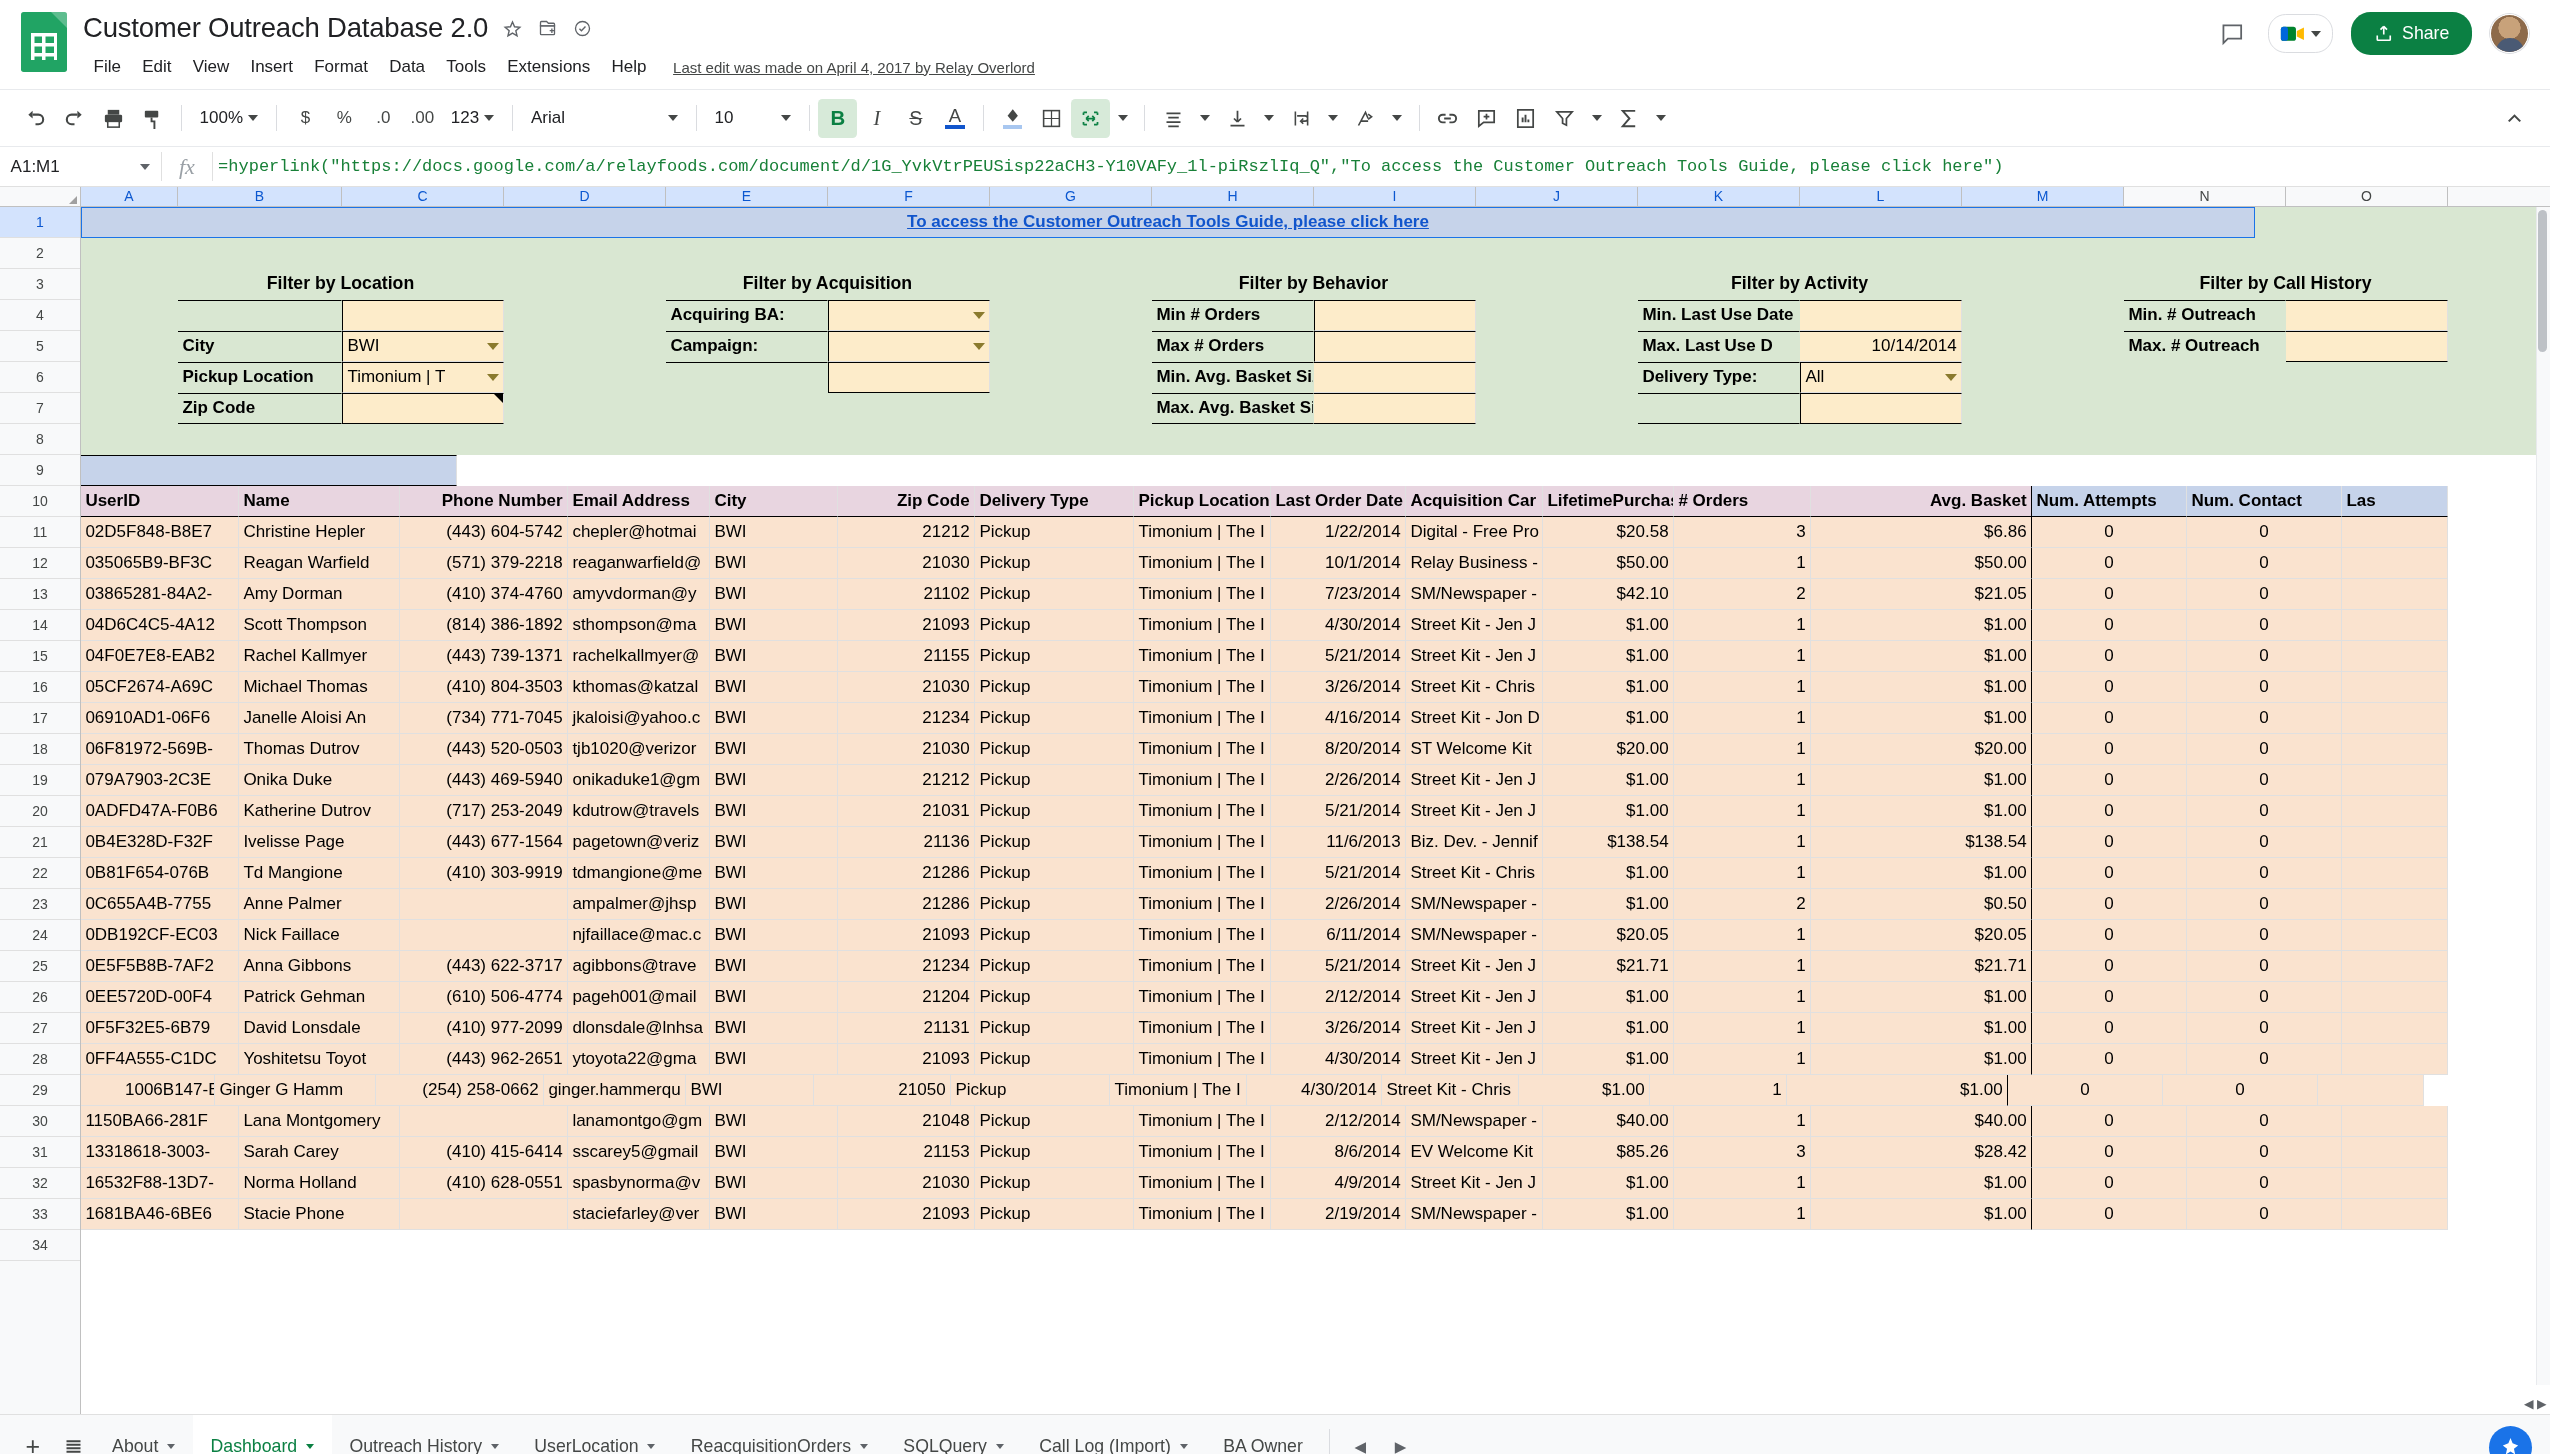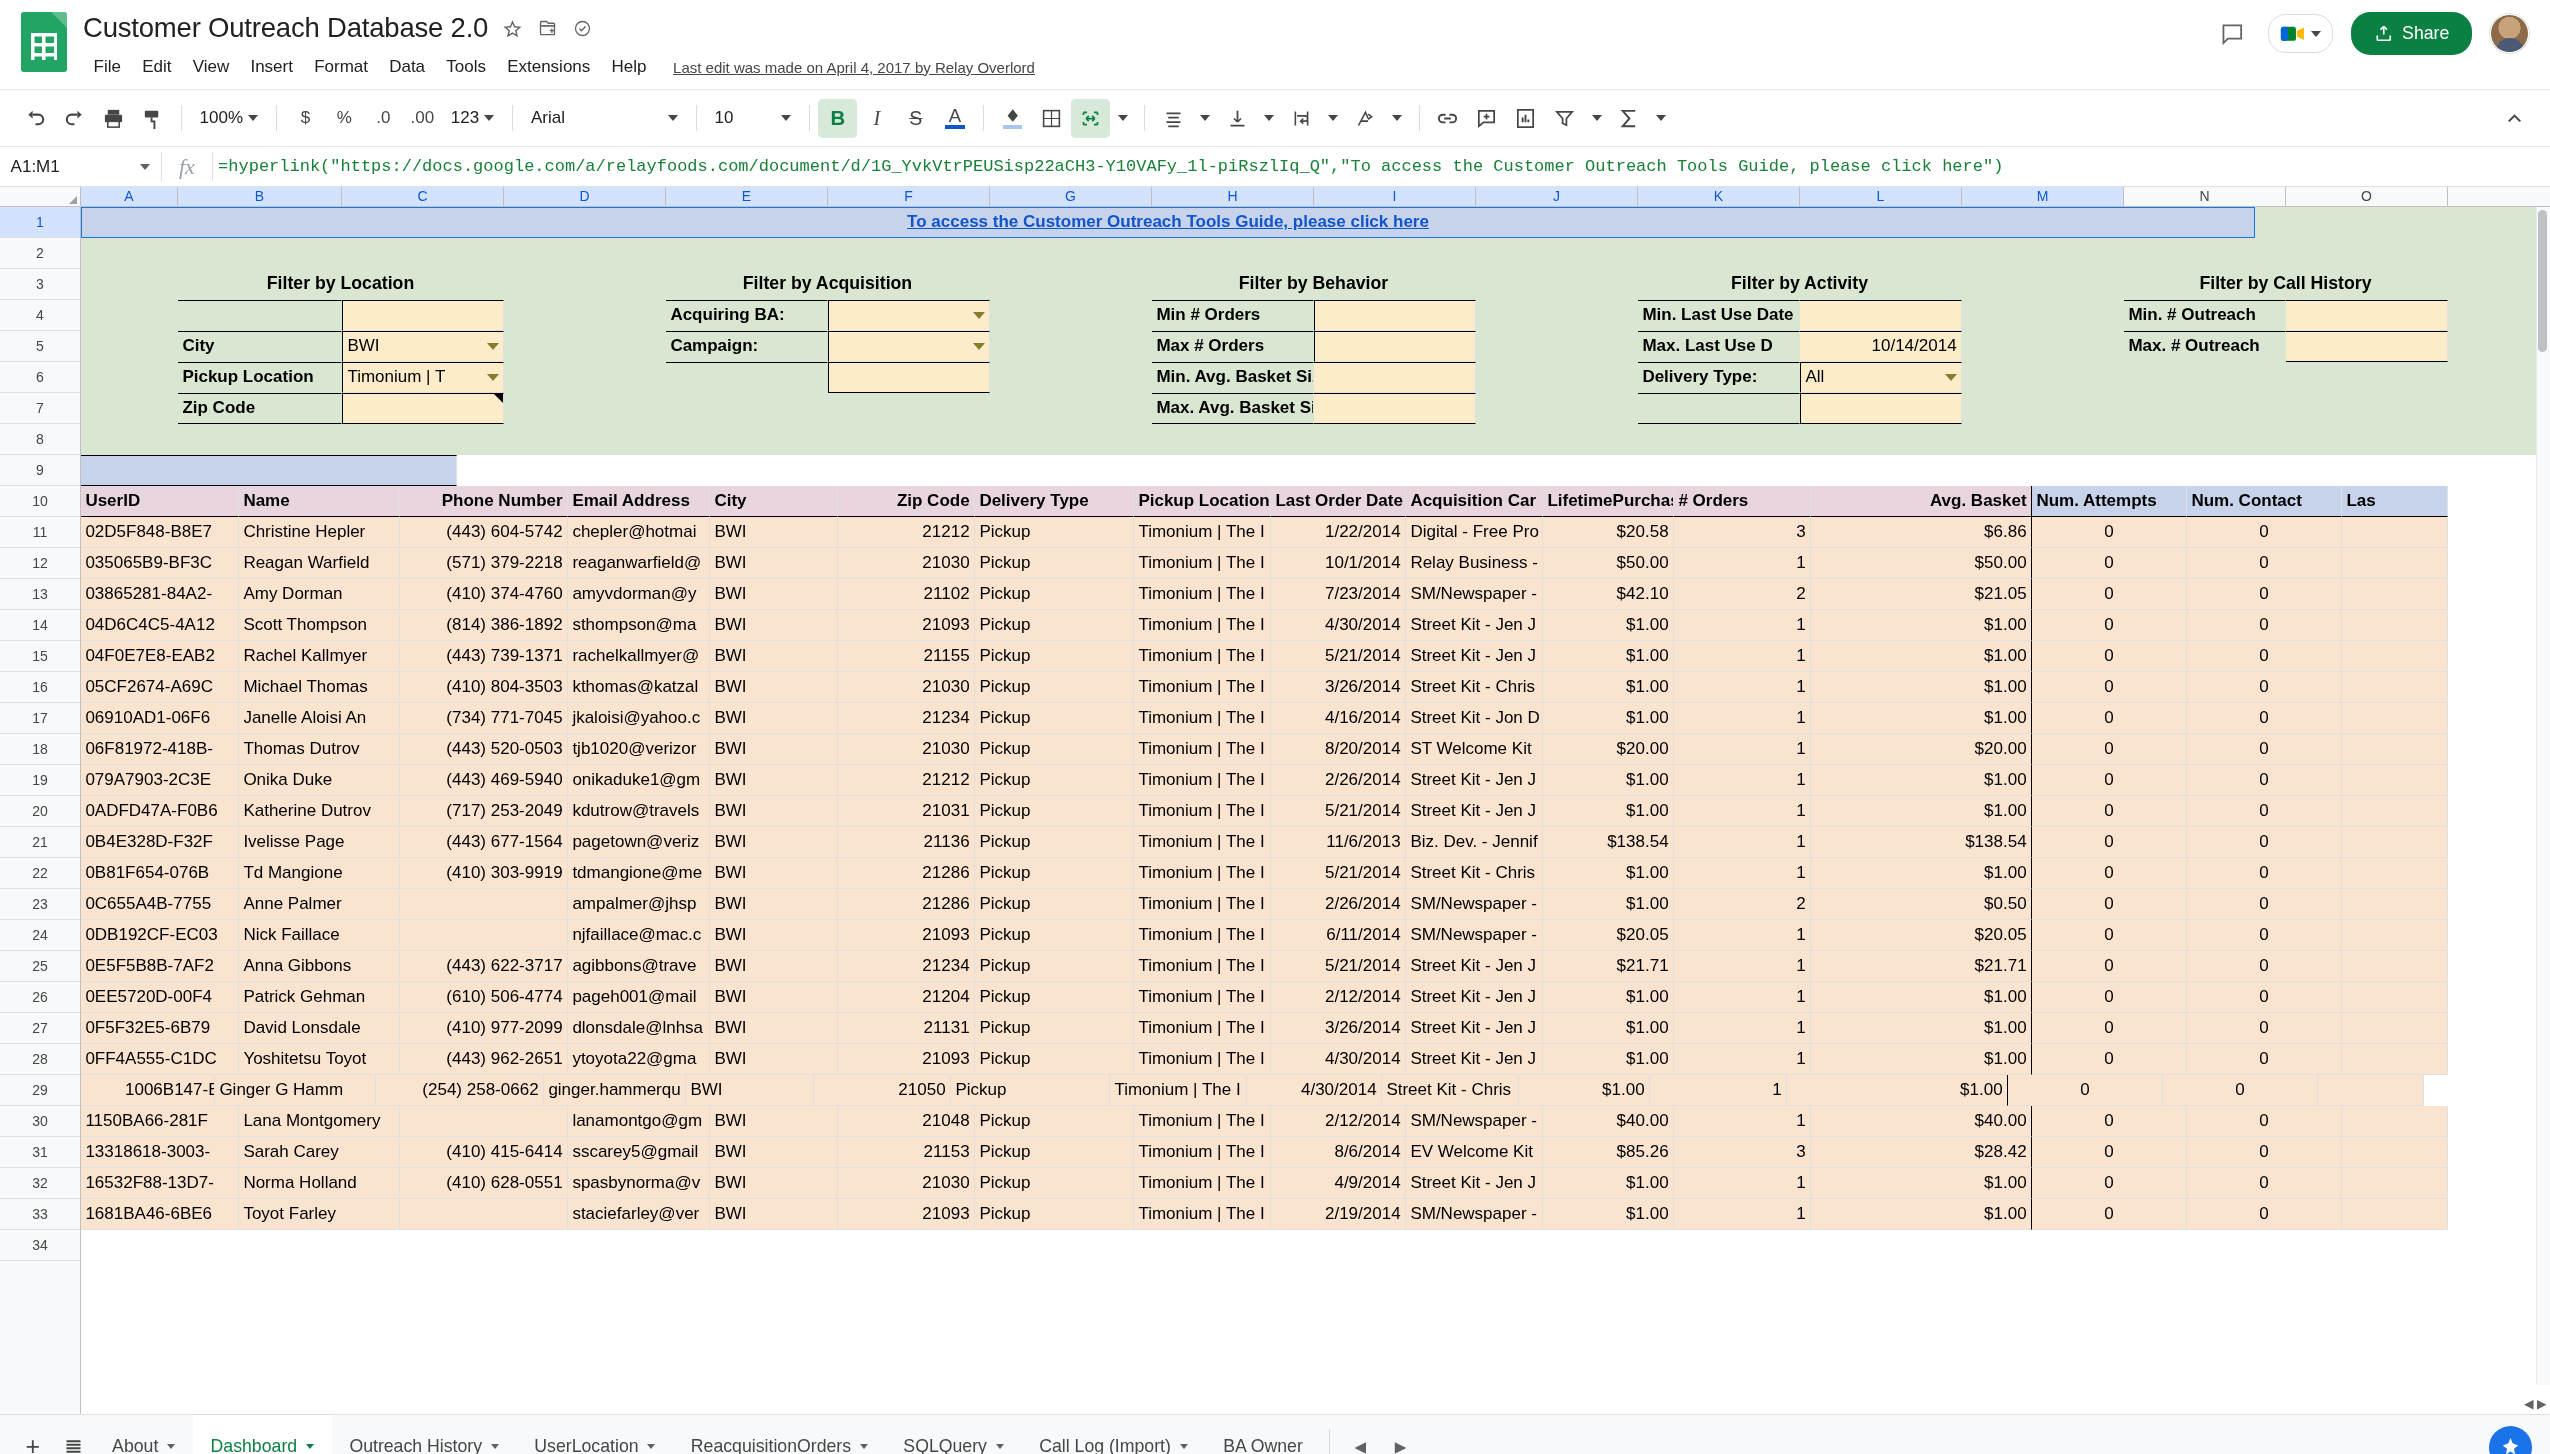--- a/index.html
+++ b/index.html
@@ -841,21 +841,21 @@
             <div class="gcell datarow r" style="width: 135px;">4/16/2014</div>
             <div class="gcell datarow" style="width: 137px;">Street Kit - Jon D</div>
             <div class="gcell datarow r" style="width: 131px;">$1.00</div>
             <div class="gcell datarow r" style="width: 137px;">1</div>
             <div class="gcell datarow r bdr-r" style="width: 221px;">$1.00</div>
             <div class="gcell datarow c" style="width: 155px;">0</div>
             <div class="gcell datarow c" style="width: 155px;">0</div>
             <div class="gcell datarow" style="width: 106px;"></div>
           </div>
           <div class="grow">
-            <div class="gcell datarow" style="width: 158px;">06F81972-418B-</div>
+            <div class="gcell datarow" style="width: 158px;">06F81972-569B-</div>
             <div class="gcell datarow" style="width: 161px;">Thomas Dutrov</div>
             <div class="gcell datarow r" style="width: 168px;">(443) 520-0503</div>
             <div class="gcell datarow" style="width: 142px;">tjb1020@verizor</div>
             <div class="gcell datarow" style="width: 128px;">BWI</div>
             <div class="gcell datarow r" style="width: 137px;">21030</div>
             <div class="gcell datarow" style="width: 159px;">Pickup</div>
             <div class="gcell datarow" style="width: 137px;">Timonium | The I</div>
             <div class="gcell datarow r" style="width: 135px;">8/20/2014</div>
             <div class="gcell datarow" style="width: 137px;">ST Welcome Kit</div>
             <div class="gcell datarow r" style="width: 131px;">$20.00</div>
@@ -1112,21 +1112,21 @@
             <div class="gcell datarow" style="width: 137px;">Street Kit - Jen J</div>
             <div class="gcell datarow r" style="width: 131px;">$1.00</div>
             <div class="gcell datarow r" style="width: 137px;">1</div>
             <div class="gcell datarow r bdr-r" style="width: 221px;">$1.00</div>
             <div class="gcell datarow c" style="width: 155px;">0</div>
             <div class="gcell datarow c" style="width: 155px;">0</div>
             <div class="gcell datarow" style="width: 106px;"></div>
           </div>
           <div class="grow">
             <div class="gcell datarow" style="width: 158px;">1681BA46-6BE6</div>
-            <div class="gcell datarow" style="width: 161px;">Toyot Farley</div>
+            <div class="gcell datarow" style="width: 161px;">Stacie Phone</div>
             <div class="gcell datarow r" style="width: 168px;"></div>
             <div class="gcell datarow" style="width: 142px;">staciefarley@ver</div>
             <div class="gcell datarow" style="width: 128px;">BWI</div>
             <div class="gcell datarow r" style="width: 137px;">21093</div>
             <div class="gcell datarow" style="width: 159px;">Pickup</div>
             <div class="gcell datarow" style="width: 137px;">Timonium | The I</div>
             <div class="gcell datarow r" style="width: 135px;">2/19/2014</div>
             <div class="gcell datarow" style="width: 137px;">SM/Newspaper -</div>
             <div class="gcell datarow r" style="width: 131px;">$1.00</div>
             <div class="gcell datarow r" style="width: 137px;">1</div>

